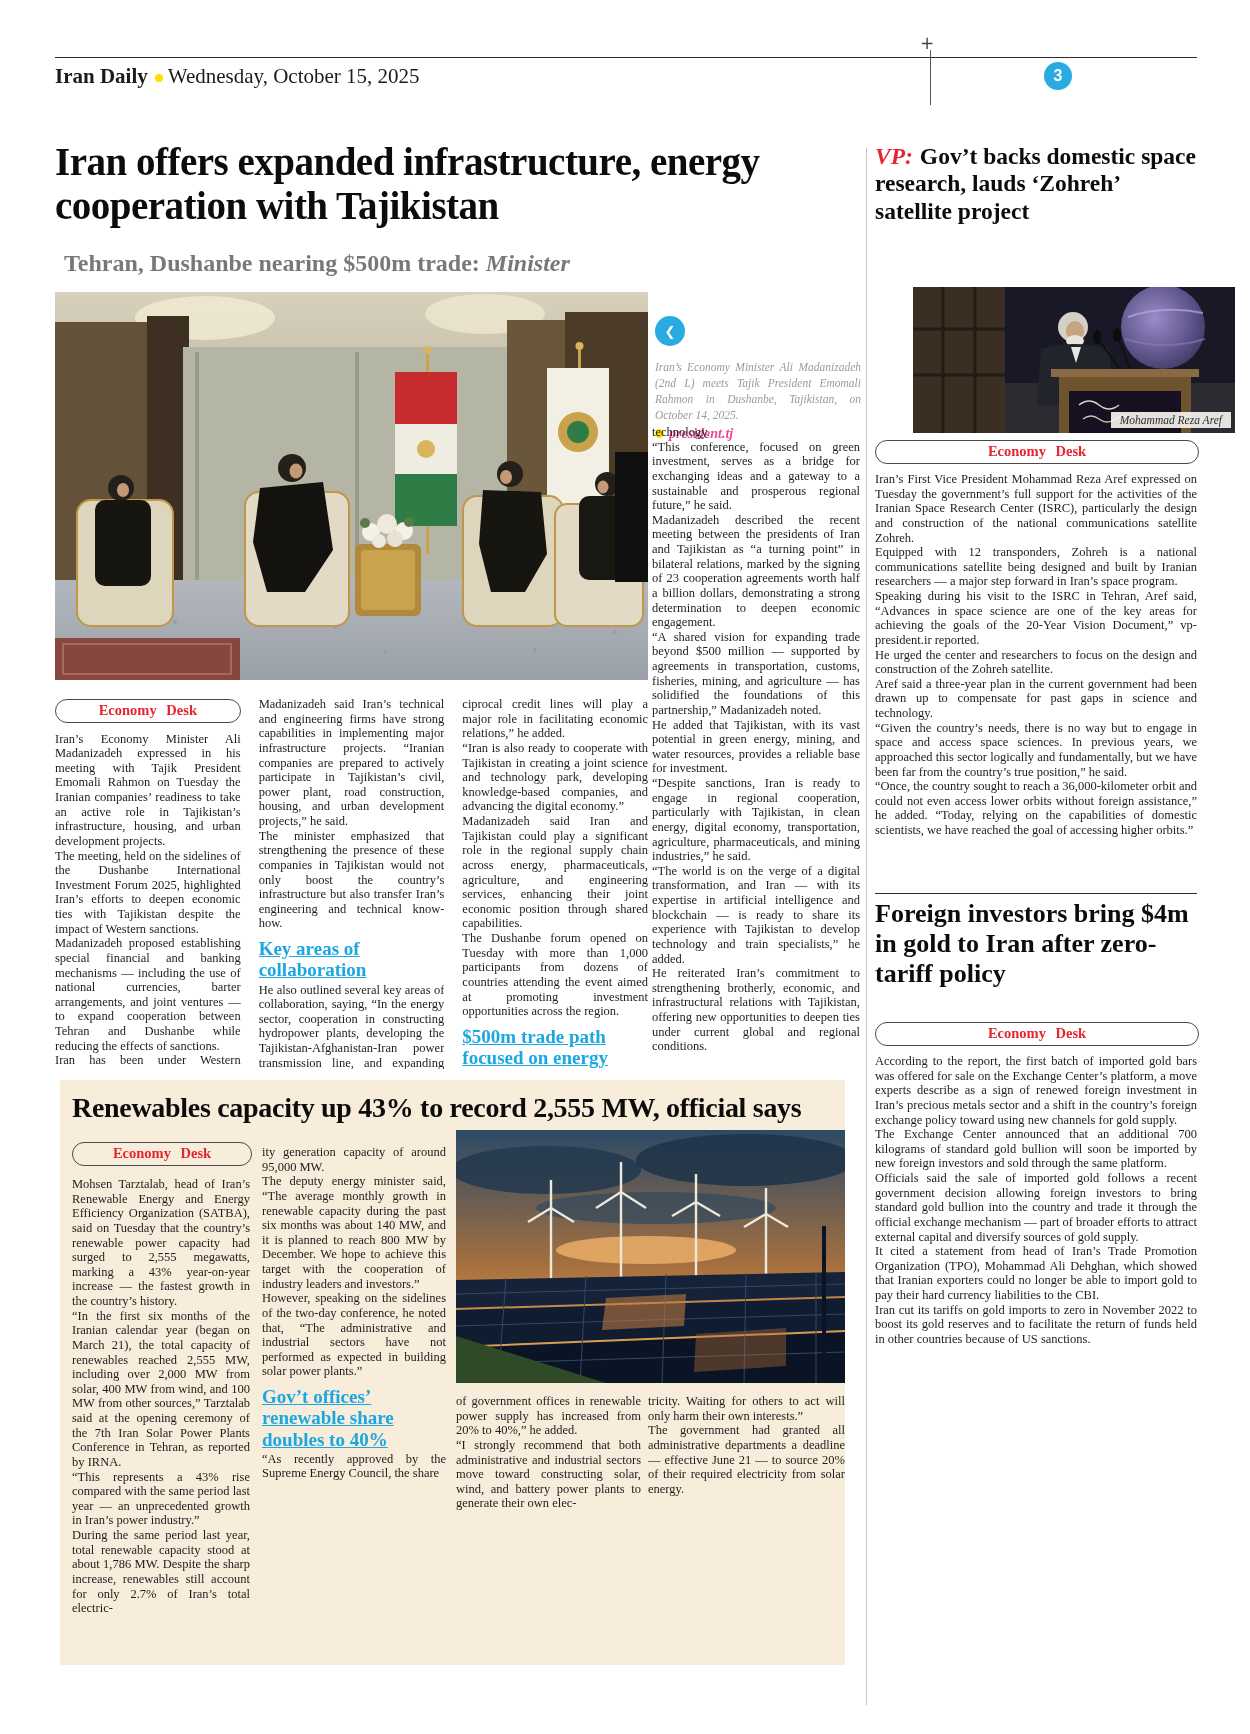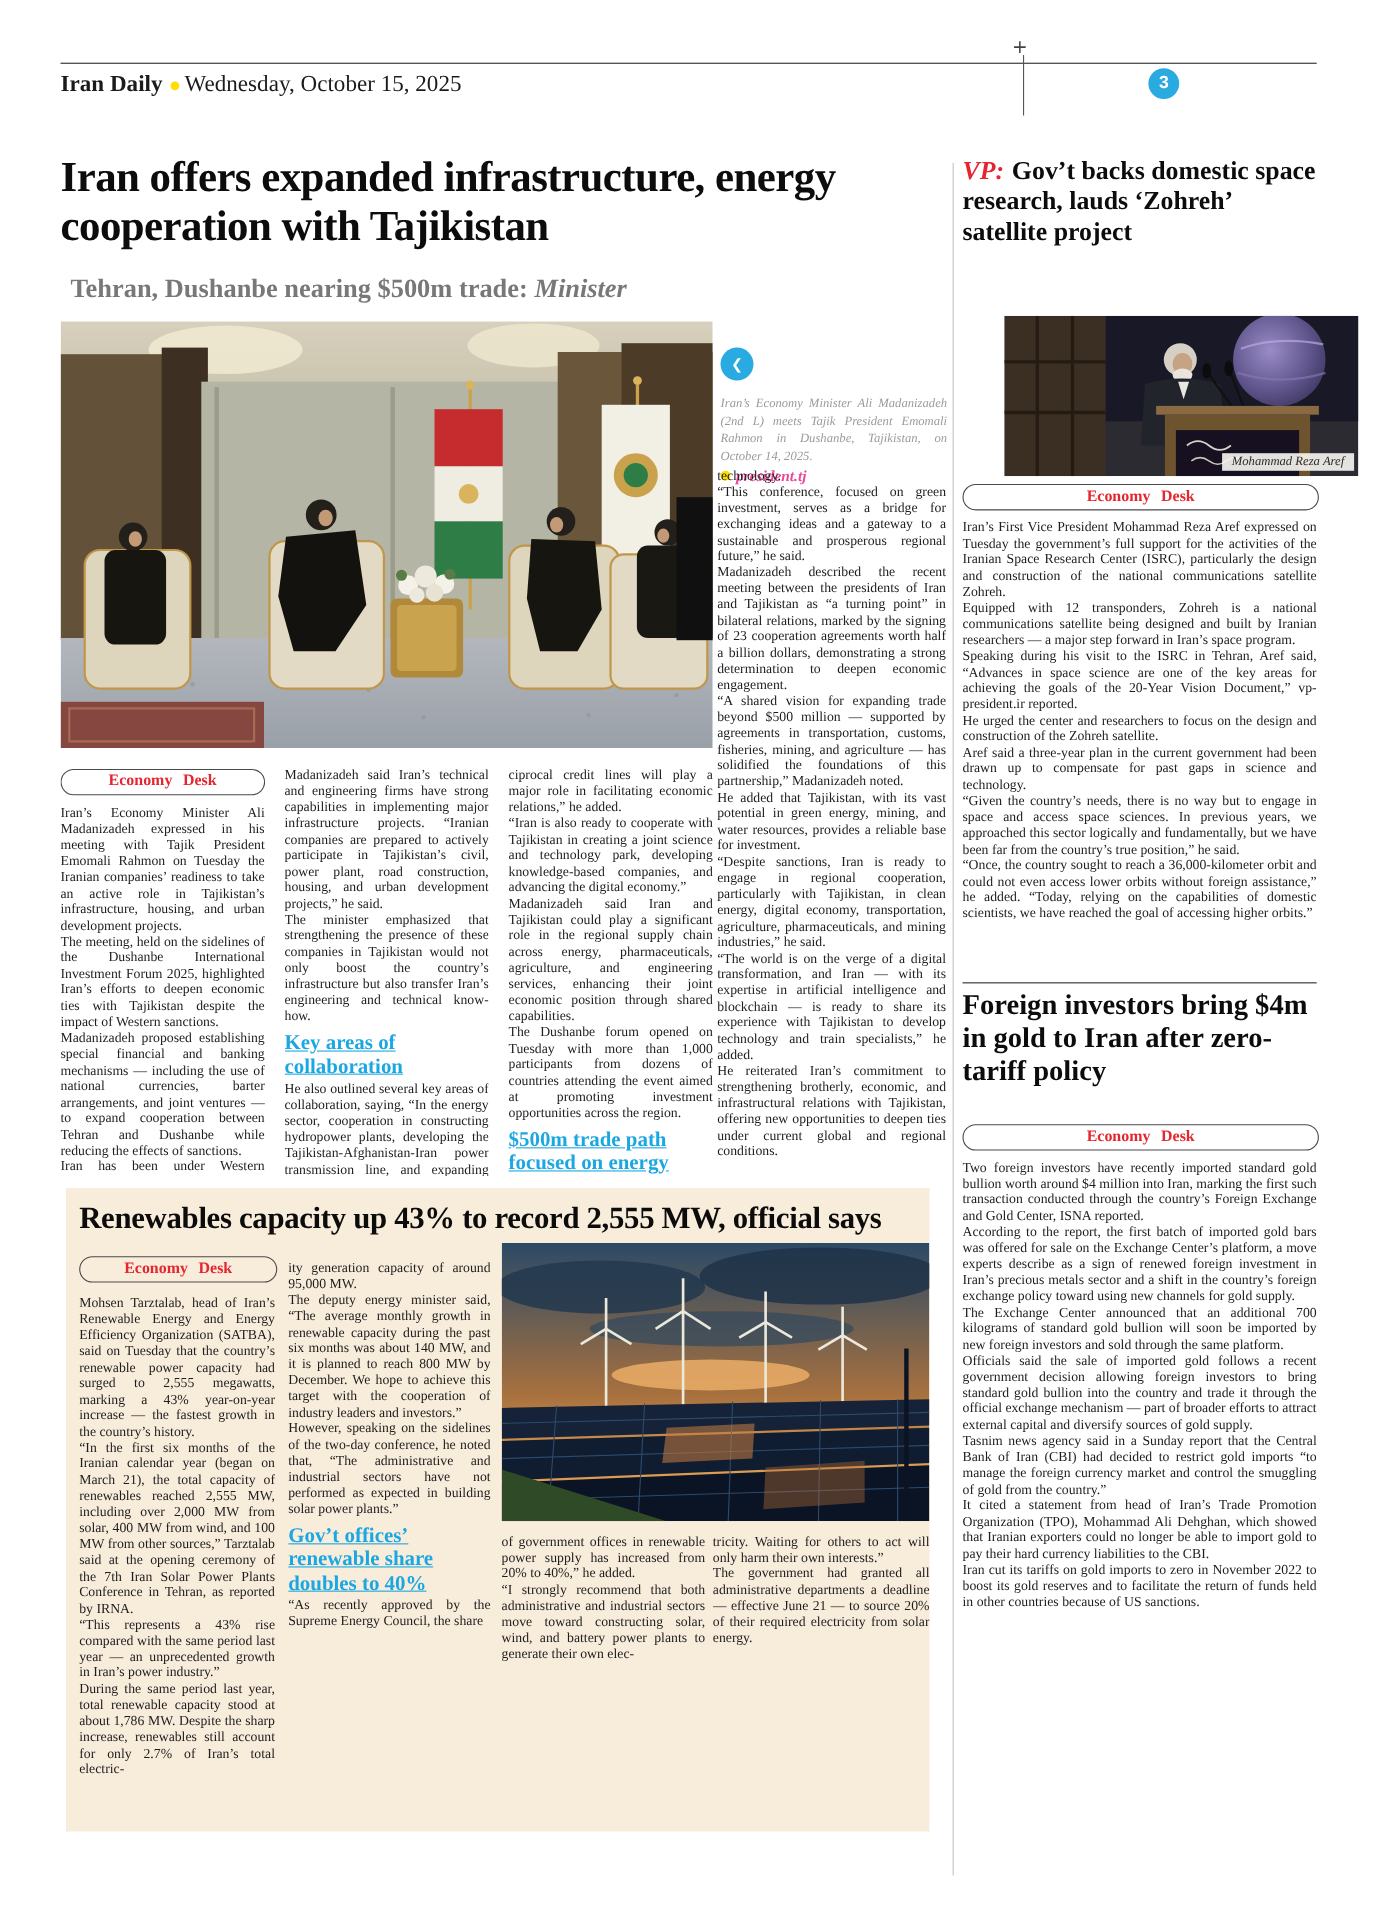--- a/index.html
+++ b/index.html
@@ -273,25 +273,23 @@
       <p>He urged the center and researchers to focus on the design and construction of the Zohreh satellite.</p>
       <p>Aref said a three-year plan in the current government had been drawn up to compensate for past gaps in science and technology.</p>
       <p>“Given the country’s needs, there is no way but to engage in space and access space sciences. In previous years, we approached this sector logically and fundamentally, but we have been far from the country’s true position,” he said.</p>
       <p>“Once, the country sought to reach a 36,000-kilometer orbit and could not even access lower orbits without foreign assistance,” he added. “Today, relying on the capabilities of domestic scientists, we have reached the goal of accessing higher orbits.”</p>
     </div>
 
   <div class="gold-divider"></div>
   <div class="gold-headline">Foreign investors bring $4m in gold to Iran after zero-tariff policy</div>
   <div class="gold-badge desk-pill">Economy Desk</div>
   <div class="gold-body bodytext">
-      <p>Two foreign investors have recently imported standard gold bullion worth around $4 million into Iran, marking the first such transaction conducted through the country’s Foreign Exchange and Gold Center, ISNA reported.</p>
       <p>According to the report, the first batch of imported gold bars was offered for sale on the Exchange Center’s platform, a move experts describe as a sign of renewed foreign investment in Iran’s precious metals sector and a shift in the country’s foreign exchange policy toward using new channels for gold supply.</p>
       <p>The Exchange Center announced that an additional 700 kilograms of standard gold bullion will soon be imported by new foreign investors and sold through the same platform.</p>
       <p>Officials said the sale of imported gold follows a recent government decision allowing foreign investors to bring standard gold bullion into the country and trade it through the official exchange mechanism — part of broader efforts to attract external capital and diversify sources of gold supply.</p>
-      <p>Tasnim news agency said in a Sunday report that the Central Bank of Iran (CBI) had decided to restrict gold imports “to manage the foreign currency market and control the smuggling of gold from the country.”</p>
       <p>It cited a statement from head of Iran’s Trade Promotion Organization (TPO), Mohammad Ali Dehghan, which showed that Iranian exporters could no longer be able to import gold to pay their hard currency liabilities to the CBI.</p>
       <p>Iran cut its tariffs on gold imports to zero in November 2022 to boost its gold reserves and to facilitate the return of funds held in other countries because of US sanctions.</p>
     </div>
 
   <div class="renew-box">
     <div class="renew-headline">Renewables capacity up 43% to record 2,555 MW, official says</div>
     <div class="renew-badge desk-pill">Economy Desk</div>
     <div class="rcol1 bodytext">
         <p>Mohsen Tarztalab, head of Iran’s Renewable Energy and Energy Efficiency Organization (SATBA), said on Tuesday that the country’s renewable power capacity had surged to 2,555 megawatts, marking a 43% year-on-year increase — the fastest growth in the country’s history.</p>
         <p>“In the first six months of the Iranian calendar year (began on March 21), the total capacity of renewables reached 2,555 MW, including over 2,000 MW from solar, 400 MW from wind, and 100 MW from other sources,” Tarztalab said at the opening ceremony of the 7th Iran Solar Power Plants Conference in Tehran, as reported by IRNA.</p>

